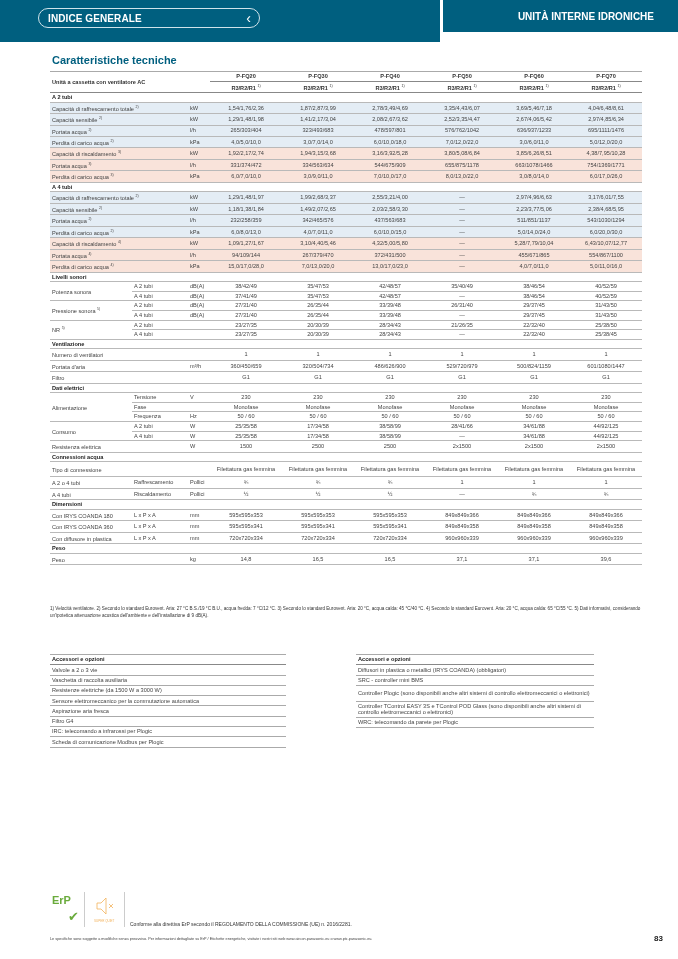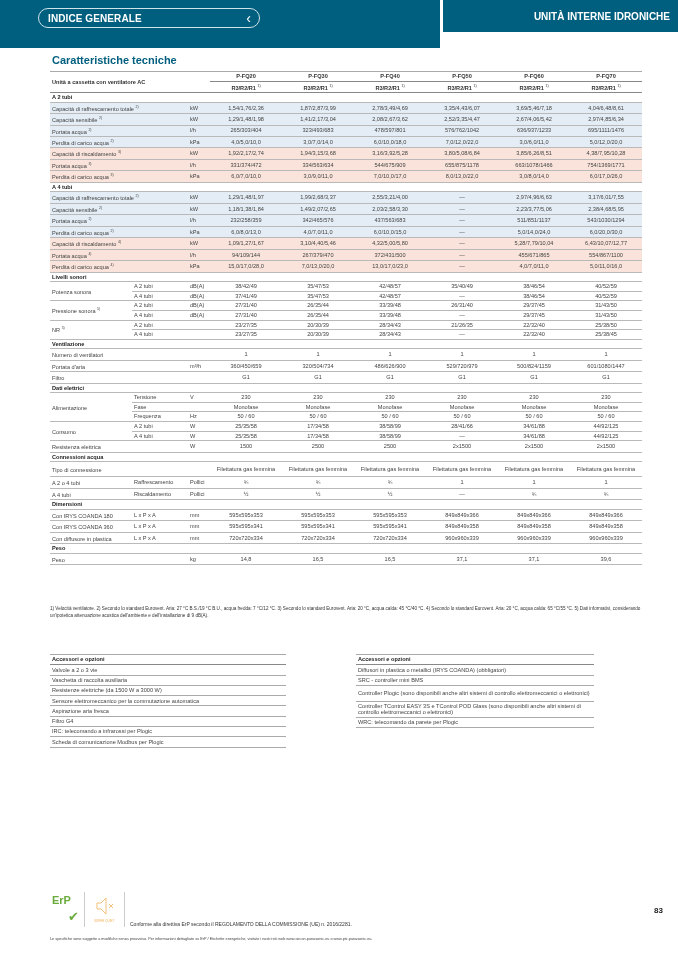--- a/index.html
+++ b/index.html
@@ -1,22 +1,22 @@
 <!DOCTYPE html>
 <html><head>
 <meta charset="utf-8">
 <style>
   * { box-sizing: border-box; margin: 0; padding: 0; }
   html, body { width: 678px; height: 959px; background: #ffffff; overflow: hidden; }
   body { font-family: "Liberation Sans", "DejaVu Sans", sans-serif; color: #333; position: relative; }
 
   .topbar { position: absolute; top: 0; left: 0; width: 678px; height: 32px; display: flex; }
-  .topbar .left { width: 440px; height: 48px; background: #005f7f; position: relative; }
+  .topbar .left { width: 440px; height: 42px; background: #005f7f; position: relative; }
   .topbar .sep { width: 3px; height: 32px; background: #ffffff; }
-  .topbar .right { flex: 1; height: 32px; background: #005f7f; display: flex; align-items: center; justify-content: flex-end; padding-right: 8px; }
+  .topbar .right { flex: 1; height: 32px; background: #005f7f; display: flex; align-items: center; justify-content: flex-end; padding-right: 24px; }
   .index-pill { position: absolute; left: 38px; top: 8px; width: 222px; height: 20px; border: 1px solid #cfe3ea; border-radius: 10px; display: flex; align-items: center; padding-left: 9px; color: #fff; font-weight: bold; font-size: 10px; letter-spacing: 0.1px; }
   .index-pill .chev { position: absolute; right: 8px; top: 1px; font-size: 14px; line-height: 16px; color: #fff; font-weight: normal; }
   .right-title { color: #fff; font-weight: bold; font-size: 10px; }
 
   .section-title { position: absolute; left: 52px; top: 54px; font-size: 11px; font-weight: bold; color: #005f7f; }
 
   table.spec { position: absolute; left: 50px; top: 71px; width: 592px; border-collapse: collapse; font-size: 5.6px; color: #444; table-layout: fixed; }
   table.spec td, table.spec th { height: 9.2px; line-height: 8.6px; padding: 0 2px; border-bottom: 0.6px solid #b9b9b9; white-space: nowrap; overflow: hidden; font-weight: normal; }
   table.spec th { font-weight: bold; color: #333; }
   table.spec .c { text-align: center; }
@@ -37,21 +37,21 @@
   .acc.right { left: 356px; width: 238px; }
 
   .erp { position: absolute; left: 50px; top: 892px; width: 35px; height: 35px; border-right: 0.8px solid #ccc; }
   .erp .txt { position: absolute; left: 2px; top: 2px; font-size: 11px; font-weight: bold; color: #6aab3c; }
   .erp .check { position: absolute; left: 18px; top: 17px; font-size: 13px; color: #6aab3c; font-weight: bold; }
   .spk { position: absolute; left: 89px; top: 892px; width: 36px; height: 35px; border-right: 0.8px solid #ccc; }
   .spk svg { position: absolute; left: 6px; top: 4px; }
   .spk .lab { position: absolute; left: 5px; top: 27px; font-size: 3px; color: #f2b25c; }
   .erp-text { position: absolute; left: 130px; top: 921px; font-size: 5px; color: #333; }
   .disclaimer { position: absolute; left: 50px; top: 937px; font-size: 3.8px; color: #444; }
-  .page-num { position: absolute; right: 15px; top: 906px; font-size: 8px; font-weight: bold; color: #222; }
+  .page-num { position: absolute; right: 15px; top: 934px; font-size: 8px; font-weight: bold; color: #222; }
 </style>
 </head>
 <body>
 
 <div class="topbar">
   <div class="left">
     <div class="index-pill">
       <span>INDICE GENERALE</span>
       <span class="chev">‹</span>
     </div>

